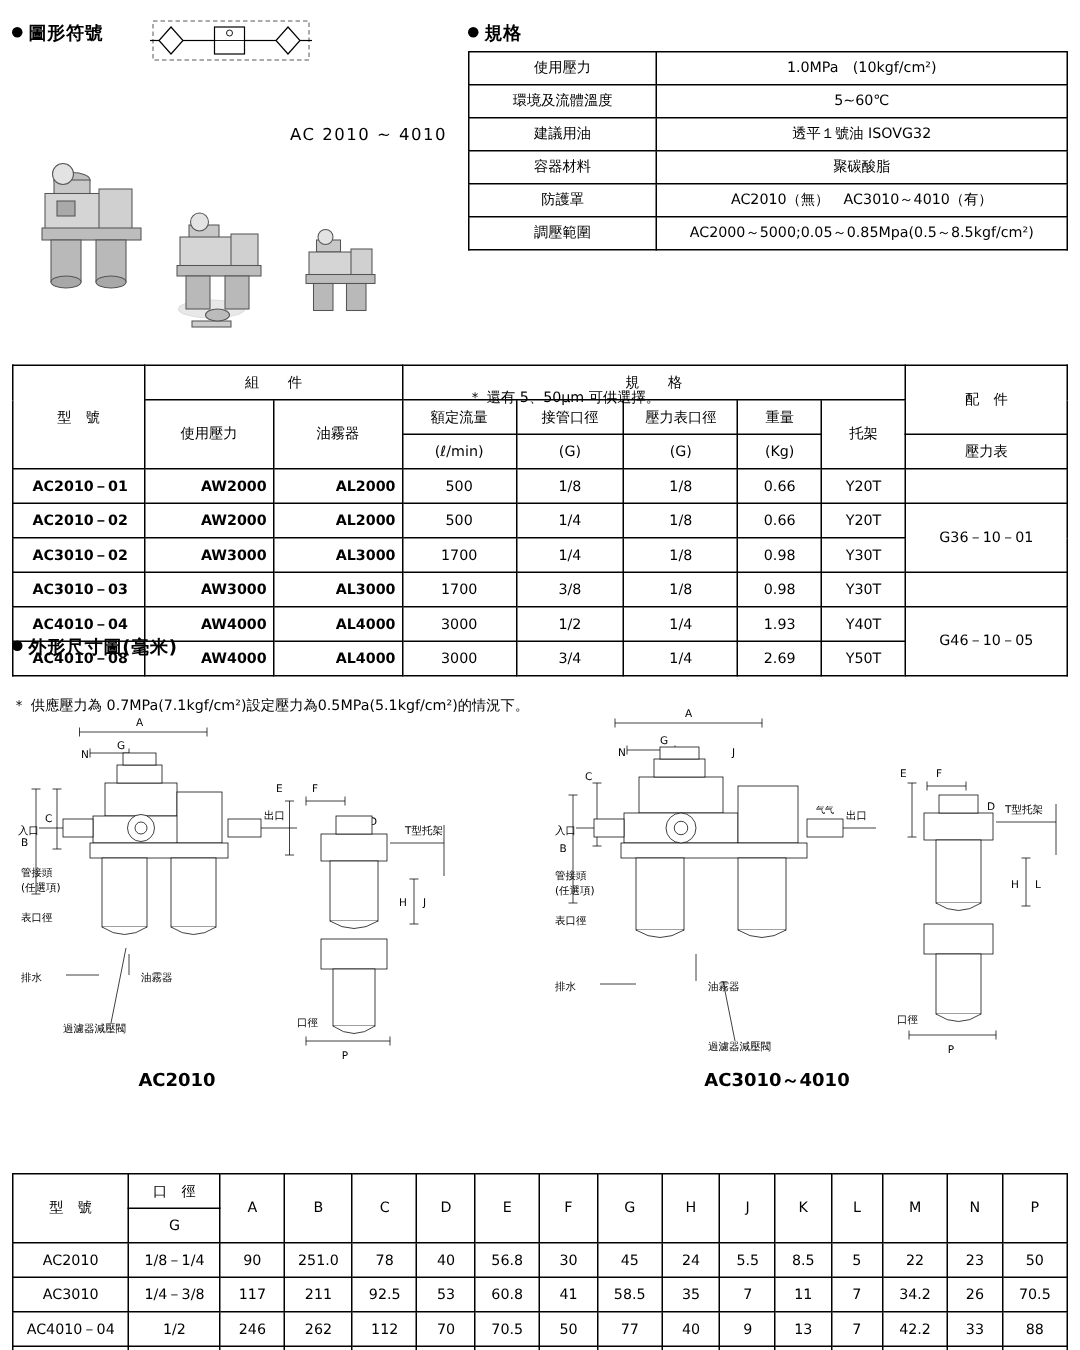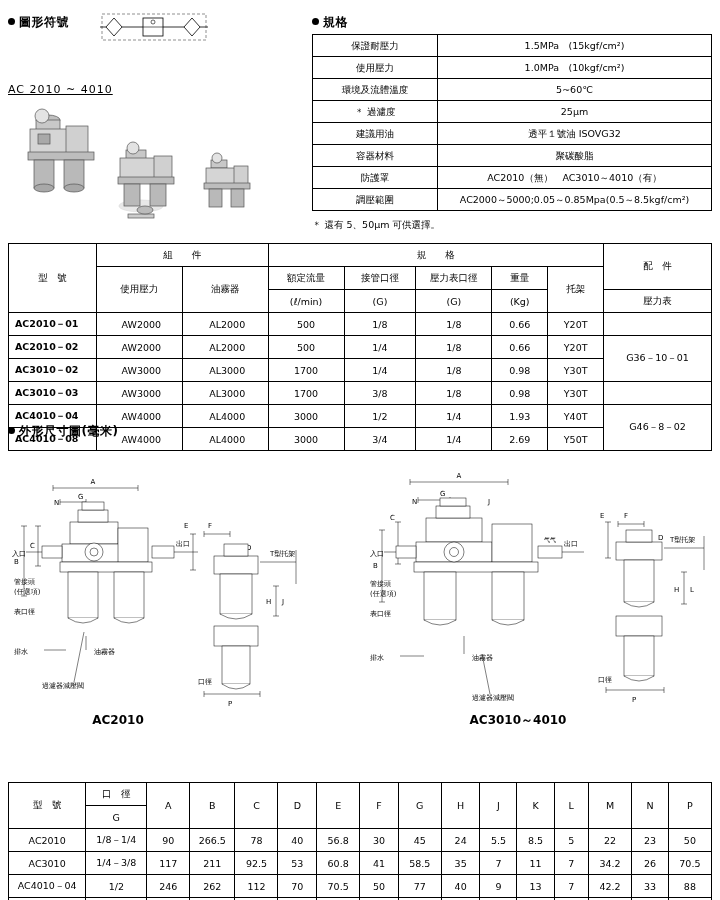--- a/index.html
+++ b/index.html
@@ -61,60 +61,60 @@
   #spec-table td.lbl {
     width: 116px;
     text-align: center;
     background: #fff;
   }
   #spec-table td.val {
     text-align: center;
   }
   .note {
     font-size: 9.5px;
+    margin-top: 40px;
   }
   
   #symbol-area {
     position: absolute;
     left: 8px;
     top: 14px;
     width: 290px;
   }
   #sym-caption {
-    text-align: left;
+    text-align: right;
     font-size: 11px;
     letter-spacing: 1px;
     margin-top: 52px;
-    text-decoration: underline;
   }
   .prod-photo {
     margin-top: 6px;
     height: 118px;
     position: relative;
   }
   
   #model-table {
     position: absolute;
     left: 8px;
     top: 243px;
     width: 704px;
   }
   #model-table td {
     height: 18px;
   }
   #model-table td.model {
-    text-align: left;
+    text-align: center;
     padding-left: 6px;
     font-weight: bold;
     font-size: 9.5px;
   }
   #model-table td.comp {
-    text-align: center;
+    text-align: right;
     padding-left: 8px;
-    font-weight: normal;
+    font-weight: bold;
   }
   
   #dim-table {
     position: absolute;
     left: 8px;
     top: 782px;
     width: 704px;
   }
   #dim-table td {
     height: 18px;
@@ -190,34 +190,26 @@
     </div>
   </div>
 
   <div style="position:absolute; left:312px; top:14px;" class="sec-title">
     <span class="bullet"></span><span>規格</span>
   </div>
 
   <table id="spec-table">
     <tbody>
       <tr>
-        <td class="lbl">保證耐壓力</td>
-        <td class="val">1.5MPa　(15kgf/cm²)</td>
-      </tr>
-      <tr>
         <td class="lbl">使用壓力</td>
         <td class="val">1.0MPa　(10kgf/cm²)</td>
       </tr>
       <tr>
         <td class="lbl">環境及流體溫度</td>
         <td class="val">5~60℃</td>
-      </tr>
-      <tr>
-        <td class="lbl">＊ 過濾度</td>
-        <td class="val">25μm</td>
       </tr>
       <tr>
         <td class="lbl">建議用油</td>
         <td class="val">透平１號油 ISOVG32</td>
       </tr>
       <tr>
         <td class="lbl">容器材料</td>
         <td class="val">聚碳酸脂</td>
       </tr>
       <tr>
@@ -314,35 +306,36 @@
       </tr>
       <tr>
         <td class="model">AC4010－04</td>
         <td class="comp">AW4000</td>
         <td class="comp">AL4000</td>
         <td>3000</td>
         <td>1/2</td>
         <td>1/4</td>
         <td>1.93</td>
         <td>Y40T</td>
-        <td rowspan="2">G46－8－02</td>
+        <td rowspan="2">G46－10－05</td>
       </tr>
       <tr>
         <td class="model">AC4010－08</td>
         <td class="comp">AW4000</td>
         <td class="comp">AL4000</td>
         <td>3000</td>
         <td>3/4</td>
         <td>1/4</td>
         <td>2.69</td>
         <td>Y50T</td>
       </tr>
     </tbody>
   </table>
 
+  <div class="note" style="position:absolute; left:8px; top:424px;">＊ 供應壓力為 0.7MPa(7.1kgf/cm²)設定壓力為0.5MPa(5.1kgf/cm²)的情況下。</div>
 
   <div style="position:absolute; left:8px; top:423px;" class="sec-title">
     <span class="bullet"></span><span>外形尺寸圖(毫米)</span>
   </div>
 
   <div style="position:absolute; left:8px; top:466px;">
     <svg width="350" height="310" viewBox="0 0 350 310" fill="none" stroke="#000">
       <g stroke-width="0.5" font-size="7">
 
         <line x1="45" y1="22" x2="130" y2="22"></line>
@@ -535,21 +528,21 @@
         <td rowspan="2">P</td>
       </tr>
       <tr>
         <td>G</td>
       </tr>
 
       <tr>
         <td>AC2010</td>
         <td>1/8－1/4</td>
         <td>90</td>
-        <td>266.5</td>
+        <td>251.0</td>
         <td>78</td>
         <td>40</td>
         <td>56.8</td>
         <td>30</td>
         <td>45</td>
         <td>24</td>
         <td>5.5</td>
         <td>8.5</td>
         <td>5</td>
         <td>22</td>

